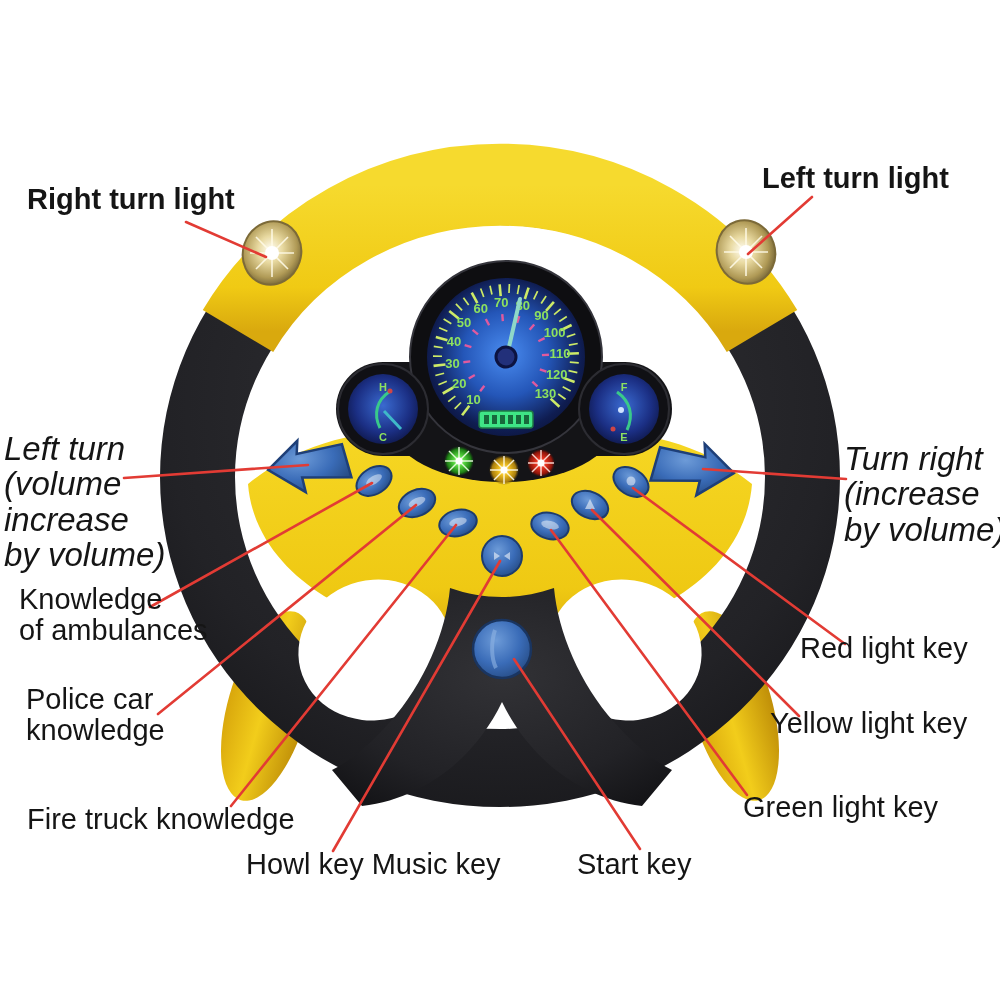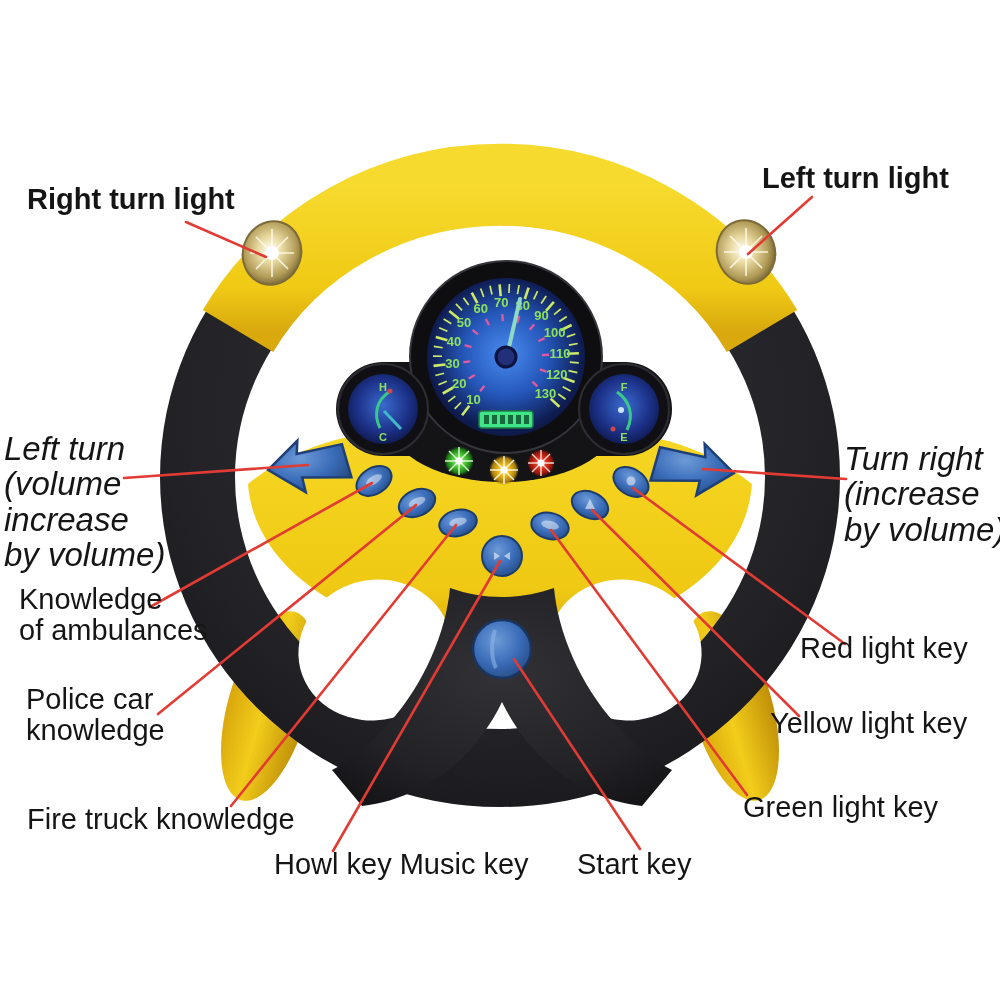--- a/index.html
+++ b/index.html
@@ -344,21 +344,21 @@
   <div>of ambulances</div>
 </div>
 
 <div class="label sz29" style="left:26px;top:684px;">
   <div>Police car</div>
   <div>knowledge</div>
 </div>
 
 <div class="label sz29" style="left:27px;top:804px;">Fire truck knowledge</div>
 
-<div class="label sz29" style="left:246px;top:849px;margin-left:28px;">Howl key Music key</div>
+<div class="label sz29" style="left:246px;top:849px;">Howl key Music key</div>
 
 <div class="label sz29" style="left:577px;top:849px;">Start key</div>
 
 <div class="label sz29" style="left:743px;top:792px;text-align:right;">Green light key</div>
 
 <div class="label sz29" style="left:770px;top:708px;">Yellow light key</div>
 
 <div class="label sz29" style="left:800px;top:633px;">Red light key</div>
 
 </body></html>

